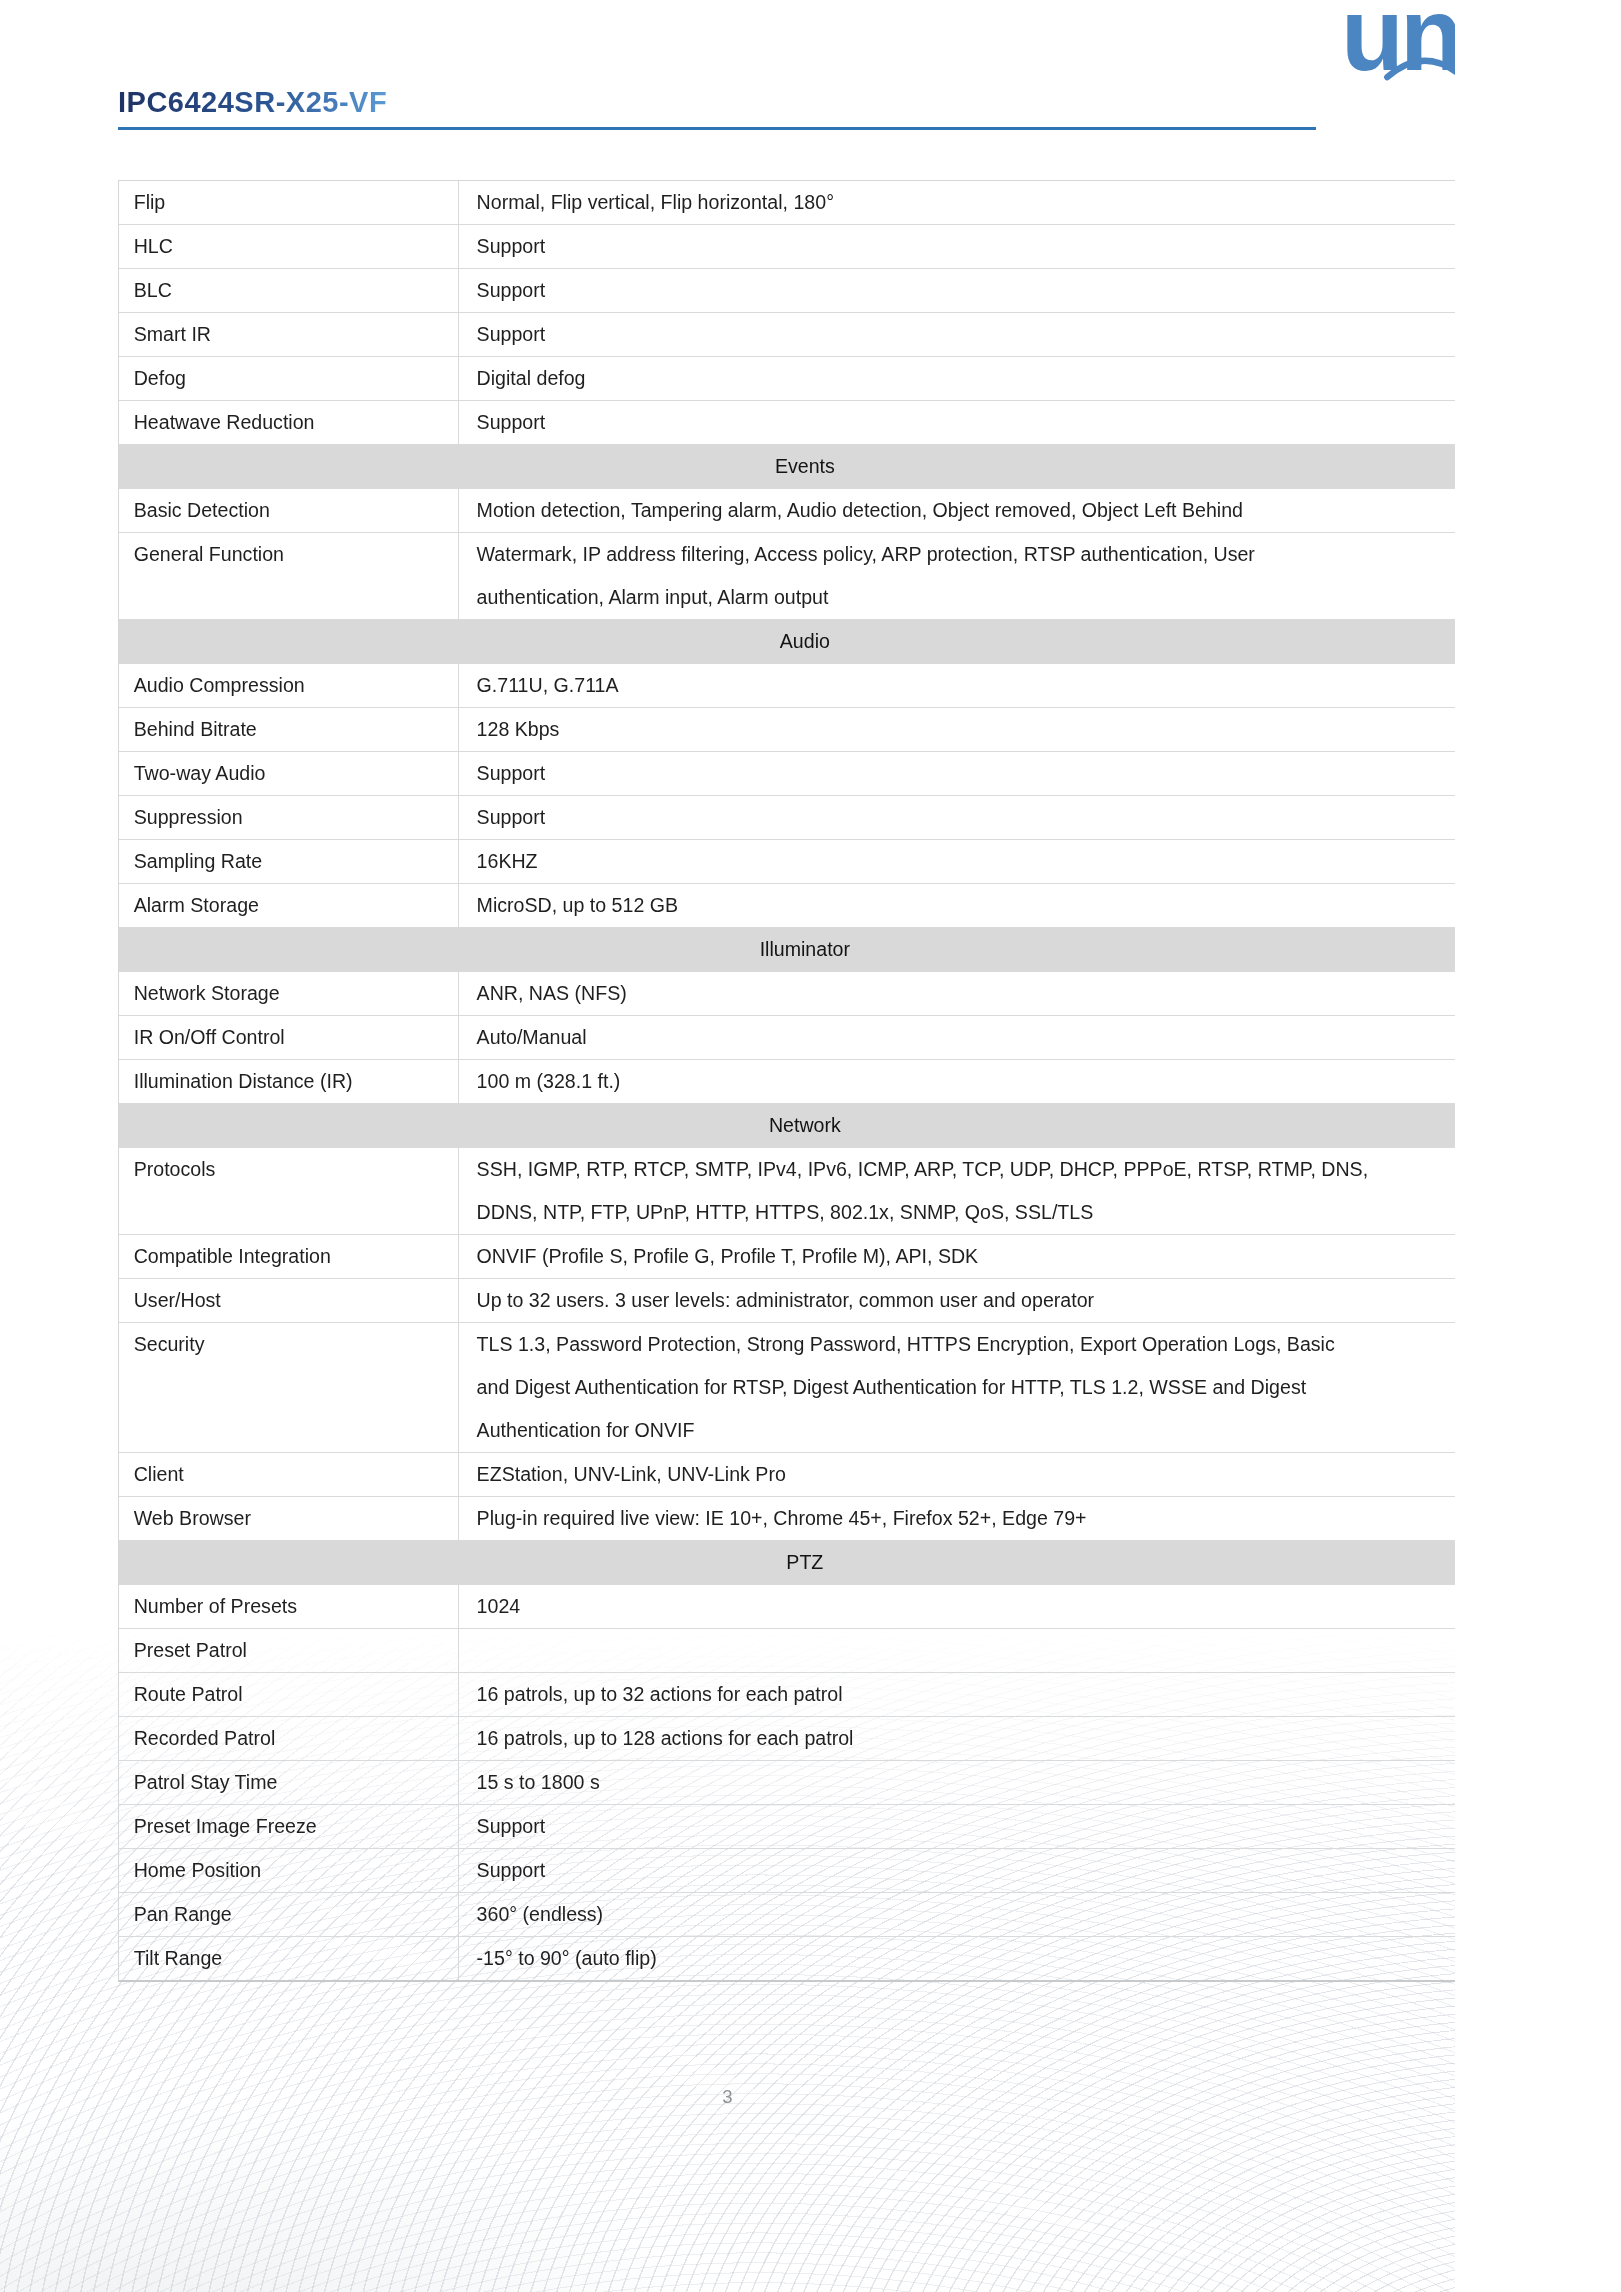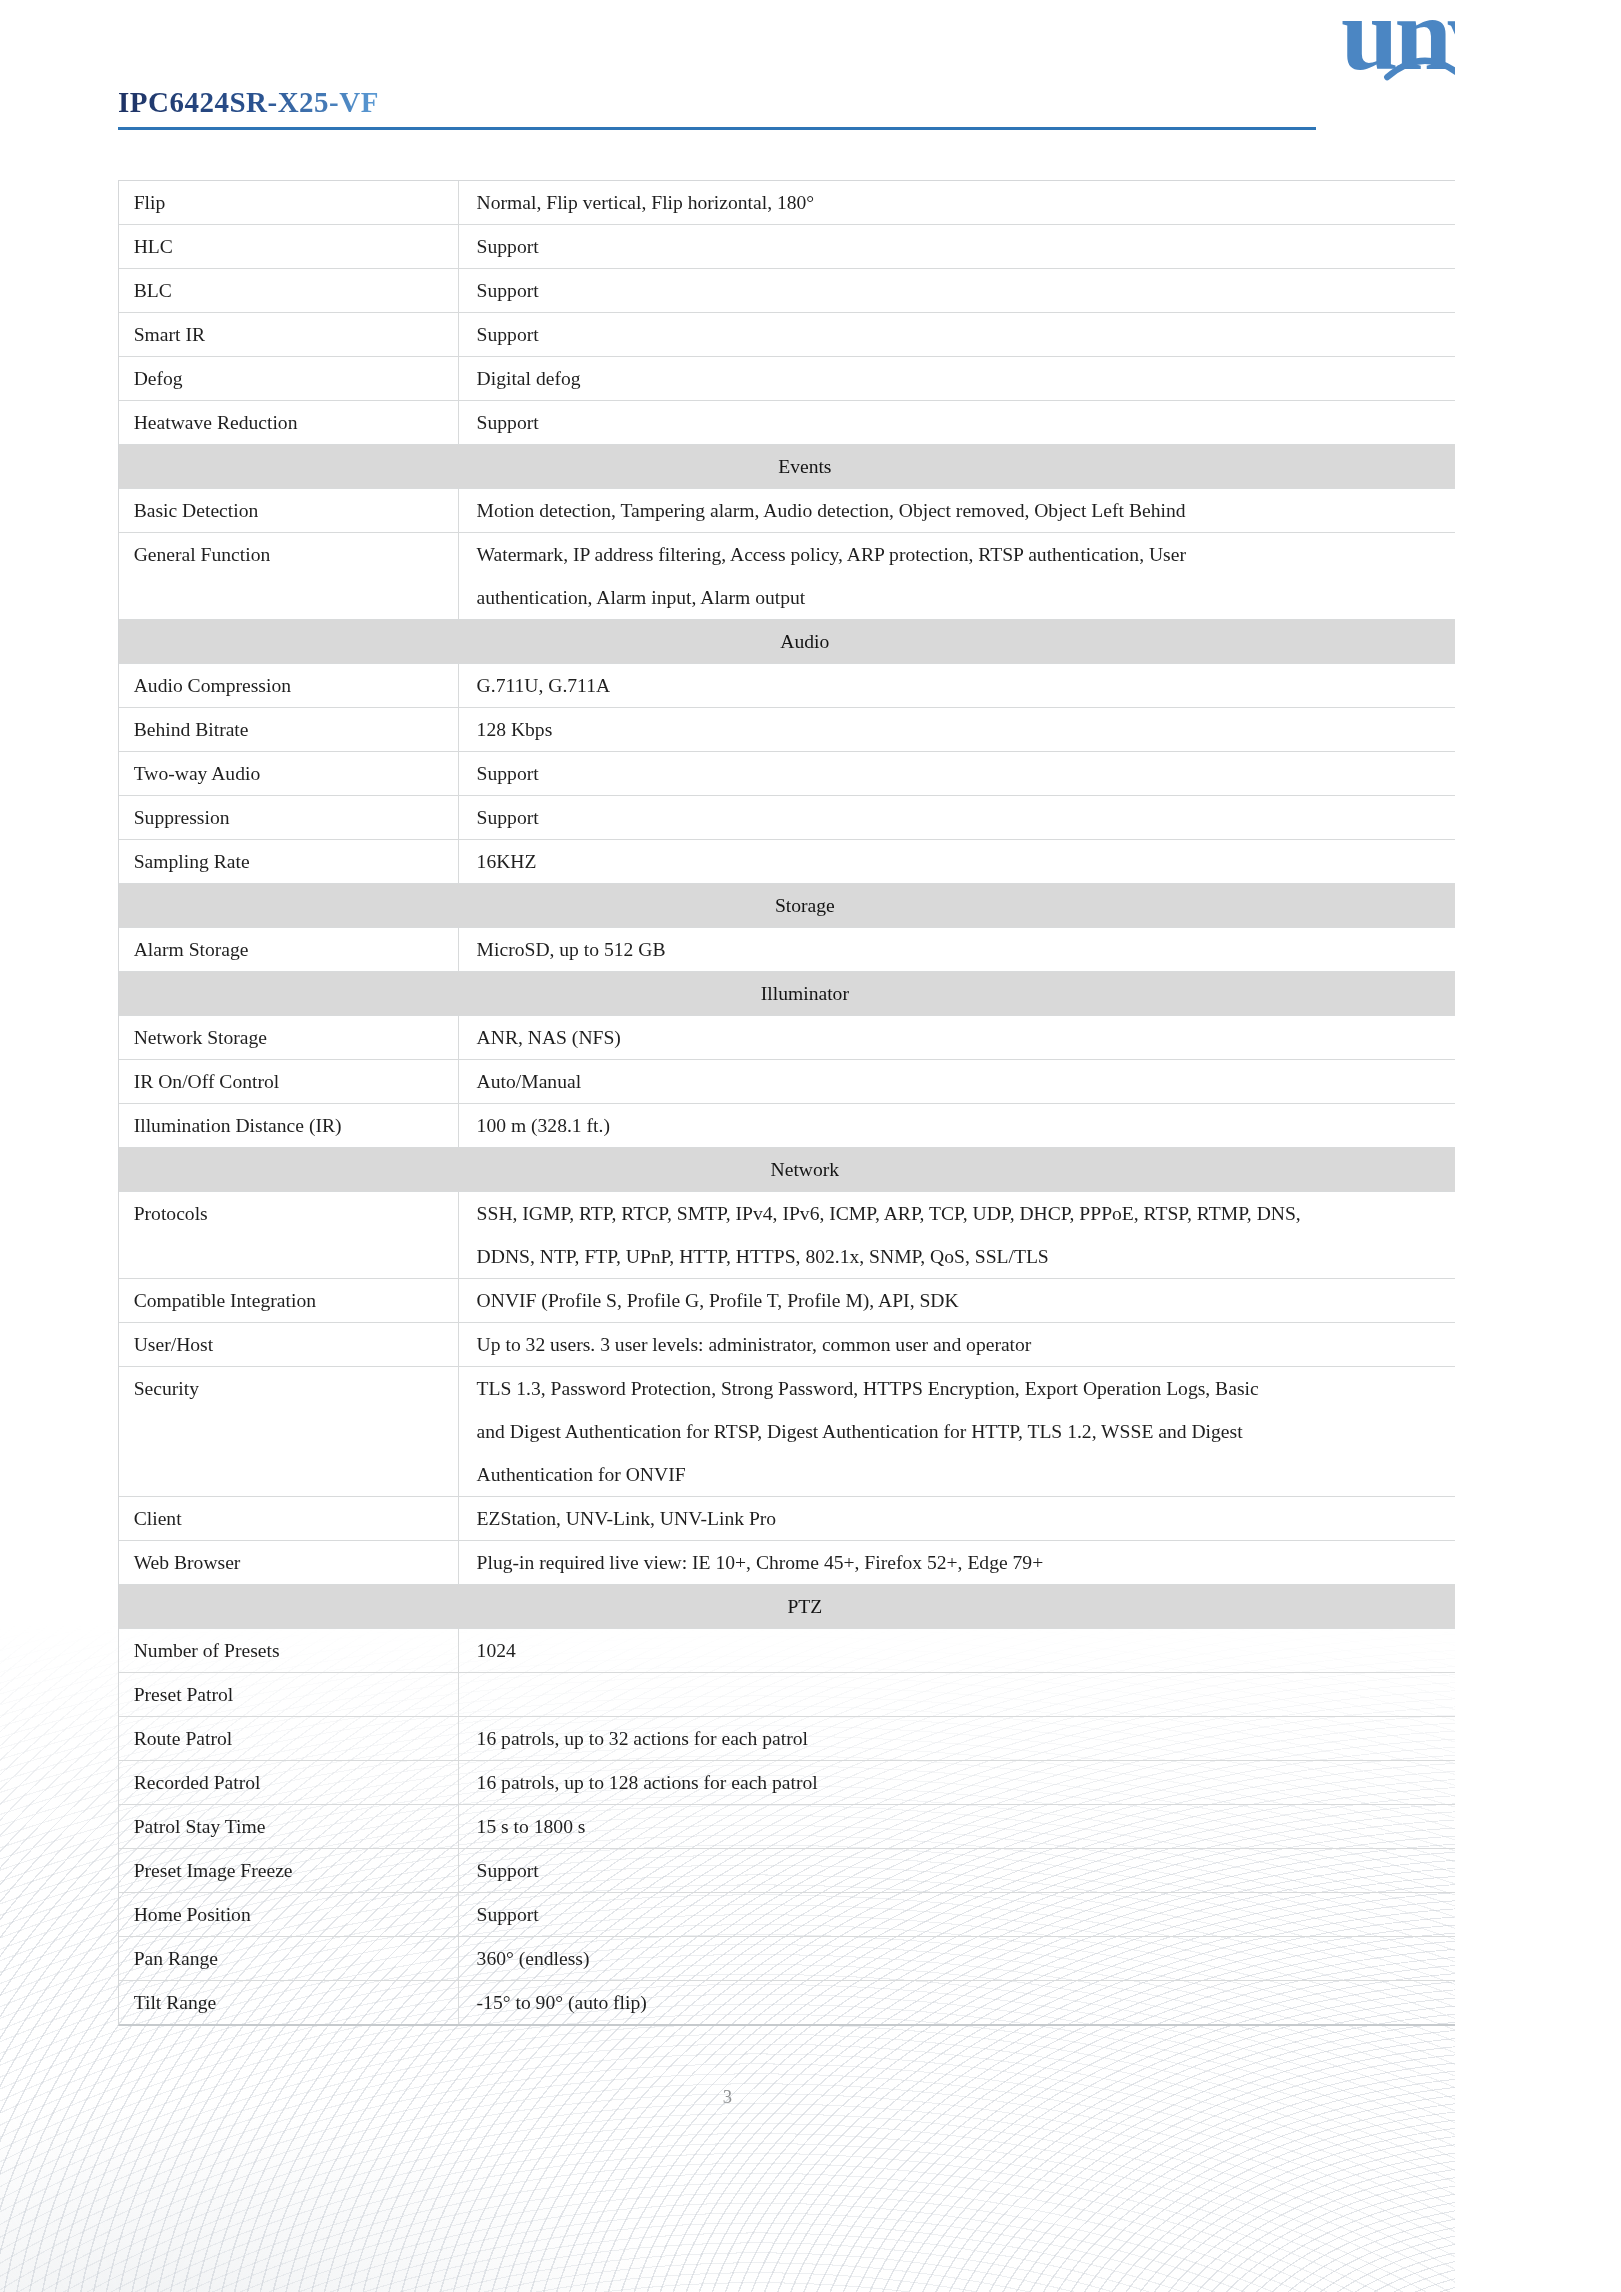--- a/index.html
+++ b/index.html
@@ -2,21 +2,21 @@
 <html><head>
 <meta charset="utf-8">
 <style>
   html, body { margin: 0; padding: 0; background: #ffffff; }
   .page {
     position: relative;
     width: 1455px;
     height: 2293px;
     background: #ffffff;
     overflow: hidden;
-    font-family: Liberation Serif, serif;
+    font-family: Liberation Sans, sans-serif;
     color: #1f1f1f;
   }
 
   
   .waves {
     position: absolute;
     left: 0; right: 0; bottom: 0;
     height: 667px;
     z-index: 0;
     background:
@@ -193,23 +193,20 @@
         <div class="cell value">Support</div>
       </div>
       <div class="row">
         <div class="cell label">Suppression</div>
         <div class="cell value">Support</div>
       </div>
       <div class="row">
         <div class="cell label">Sampling Rate</div>
         <div class="cell value">16KHZ</div>
       </div>
-      <div class="row section">
-        <div class="cell section-label">Storage</div>
-      </div>
       <div class="row">
         <div class="cell label">Alarm Storage</div>
         <div class="cell value">MicroSD, up to 512 GB</div>
       </div>
       <div class="row section">
         <div class="cell section-label">Illuminator</div>
       </div>
       <div class="row">
         <div class="cell label">Network Storage</div>
         <div class="cell value">ANR, NAS (NFS)</div>

